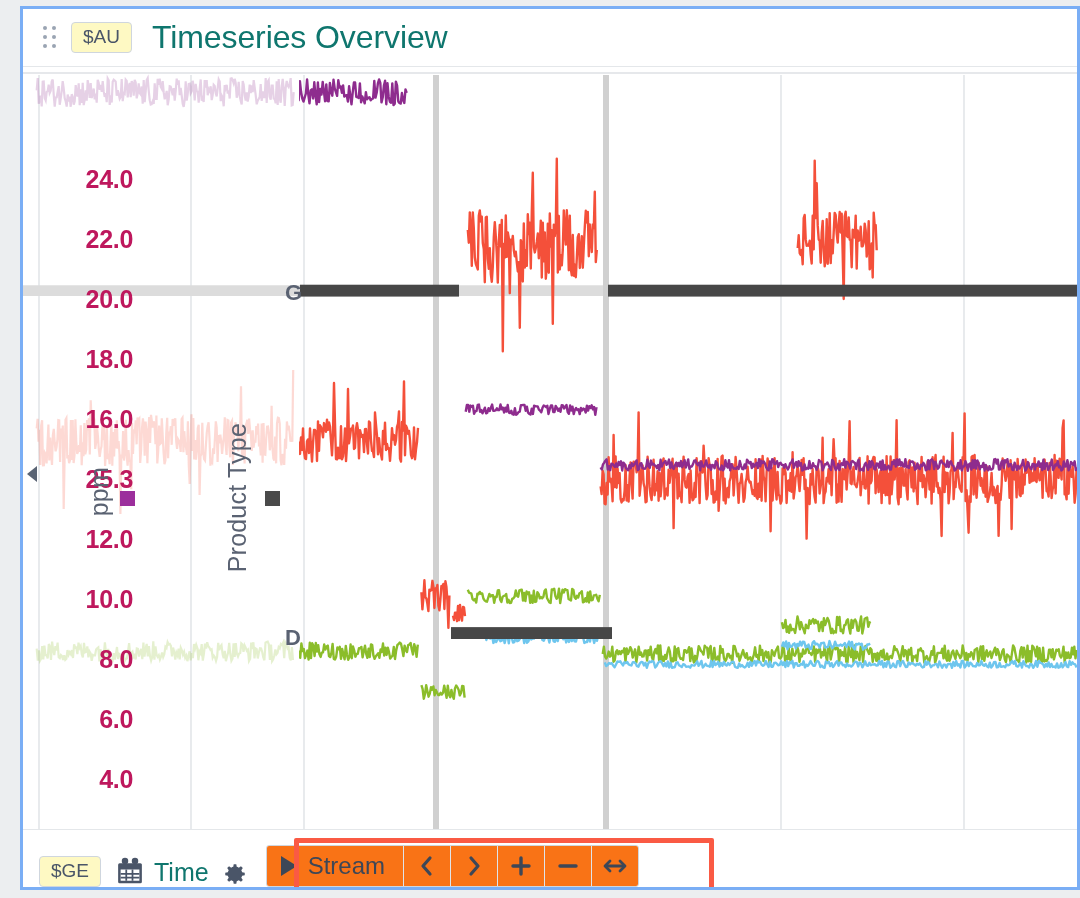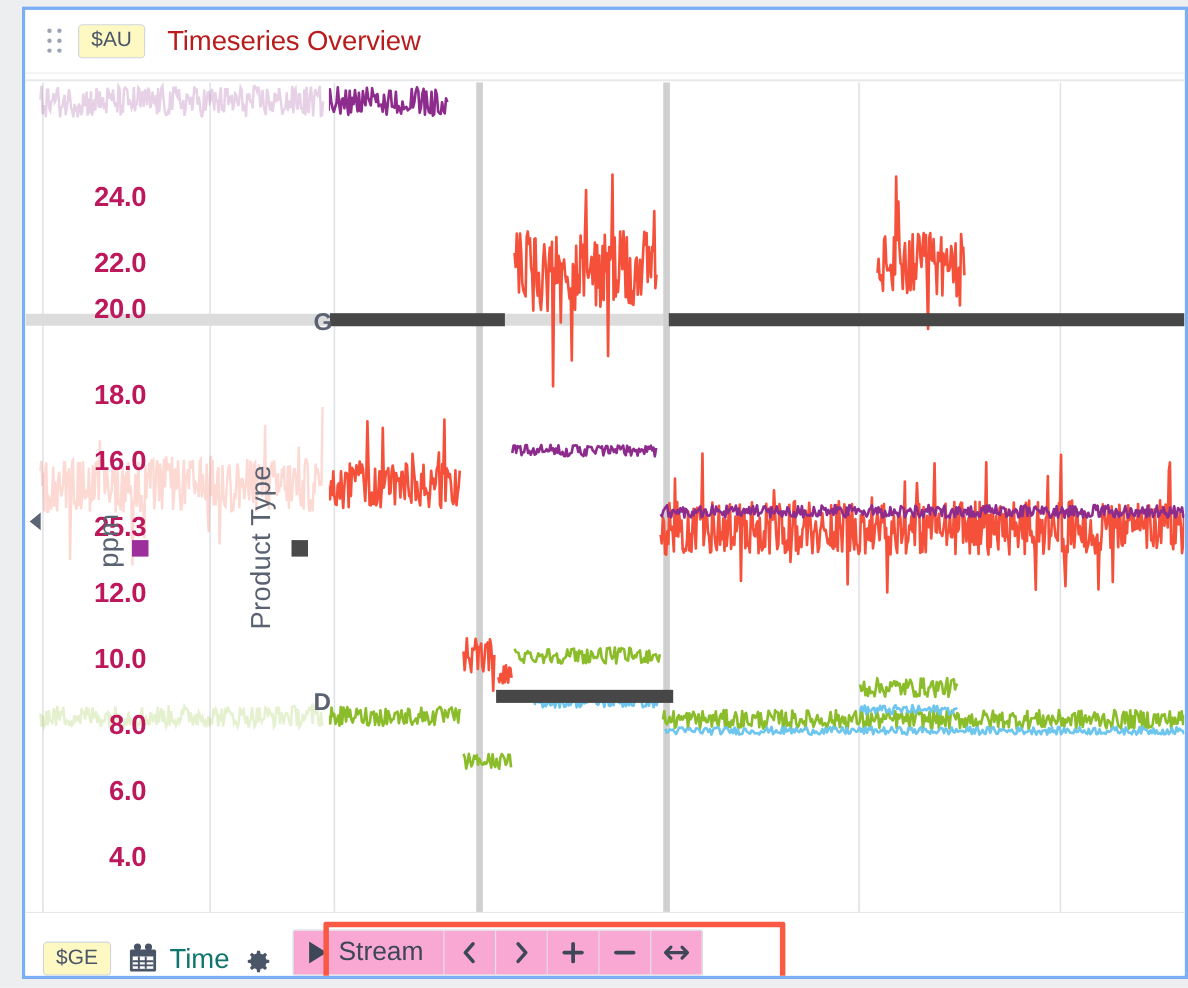--- a/index.html
+++ b/index.html
@@ -30,21 +30,21 @@
     gap:3px;align-content:center;justify-content:center;cursor:grab;
   }
   .drag-handle i{display:block;width:4px;height:4px;border-radius:50%;background:#9aa4b3;}
   .tag-btn{
     border:1px solid #cfd6de;border-radius:4px;background:#fef9c3;
     color:#4a5568;font-size:19px;font-weight:400;
     padding:3px 11px 4px;line-height:1.15;
     font-family:"Liberation Sans", sans-serif;cursor:pointer;
   }
   .panel-title{
-    margin-left:20px;font-size:25px;color:#b91c1c;font-weight:400;
+    margin-left:20px;font-size:32px;color:#0f766e;font-weight:400;
     letter-spacing:-.1px;white-space:nowrap;
   }
 
   
   .chart-area{
     position:absolute;left:0;top:58px;right:0;bottom:58px;
     background:#fff;overflow:hidden;
   }
   .plot{position:absolute;left:0;top:0;width:100%;height:100%;}
   .plot svg{display:block;width:100%;height:100%;}
@@ -87,21 +87,21 @@
   .cal-icon{margin-left:14px;width:30px;height:30px;position:relative;}
   .time-label{margin-left:9px;font-size:25px;color:#0f766e;}
   .gear{margin-left:13px;width:26px;height:26px;}
 
   .ctrl-group{
     margin-left:18px;display:flex;align-items:stretch;height:40px;
     border:1px solid #cfd6de;border-radius:3px;overflow:hidden;background:#fff;
   }
   .ctrl{
     display:flex;align-items:center;justify-content:center;
-    border-right:1px solid #dfe4ea;background:#f9a8d4;cursor:pointer;
+    border-right:1px solid #dfe4ea;background:#f97316;cursor:pointer;
     color:#3d4757;
   }
   .ctrl:last-child{border-right:none;}
   .ctrl-stream{padding:0 18px 0 14px;gap:11px;font-size:24px;color:#3d4757;}
   .ctrl-icon{width:46px;}
   .play-tri{
     width:0;height:0;border-top:10px solid transparent;border-bottom:10px solid transparent;
     border-left:16px solid #3d4757;
   }
 
@@ -190,21 +190,21 @@
         </g>
       </svg>
     </div>
 
     <div class="pan-left">
       <div class="tri"></div>
     </div>
 
     <div class="ytick" style="left:18px;top:98px">24.0</div>
     <div class="ytick" style="left:18px;top:158px">22.0</div>
-    <div class="ytick" style="left:18px;top:200px">20.0</div>
+    <div class="ytick" style="left:18px;top:218px">20.0</div>
     <div class="ytick" style="left:18px;top:278px">18.0</div>
     <div class="ytick" style="left:18px;top:338px">16.0</div>
     <div class="ytick" style="left:18px;top:398px">25.3</div>
     <div class="ytick" style="left:18px;top:458px">12.0</div>
     <div class="ytick" style="left:18px;top:518px">10.0</div>
     <div class="ytick" style="left:18px;top:578px">8.0</div>
     <div class="ytick" style="left:18px;top:638px">6.0</div>
     <div class="ytick" style="left:18px;top:698px">4.0</div>
     <div class="ytick" style="left:18px;top:758px">2.0</div>
 

